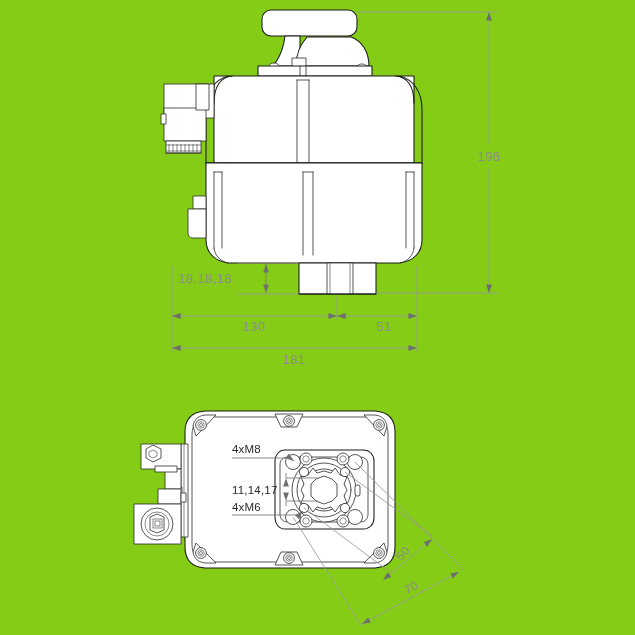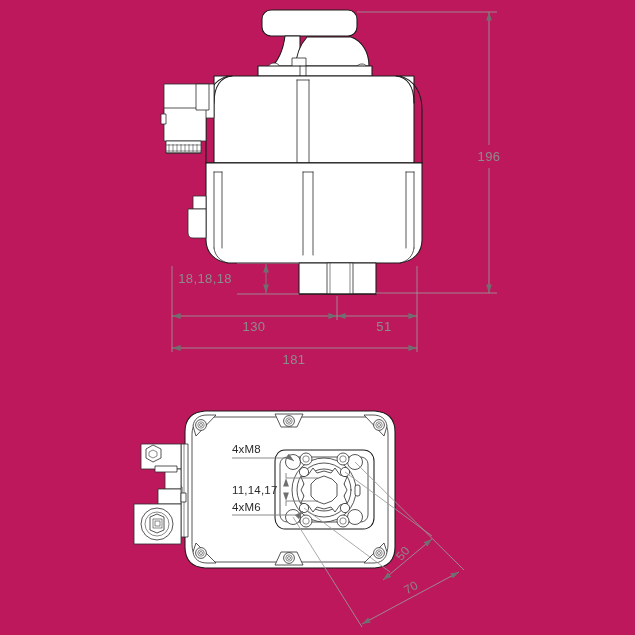--- a/index.html
+++ b/index.html
@@ -10,21 +10,21 @@
   body {
     width: 635px;
     height: 635px;
     font-family: "Liberation Sans", sans-serif;
     overflow: hidden;
   }
   #drawing-root {
     position: relative;
     width: 635px;
     height: 635px;
-    background: #be185d;
+    background: #84cc16;
   }
   svg.cad {
     position: absolute;
     top: 0;
     left: 0;
     width: 635px;
     height: 635px;
   }
   .ln {
     fill: none;

